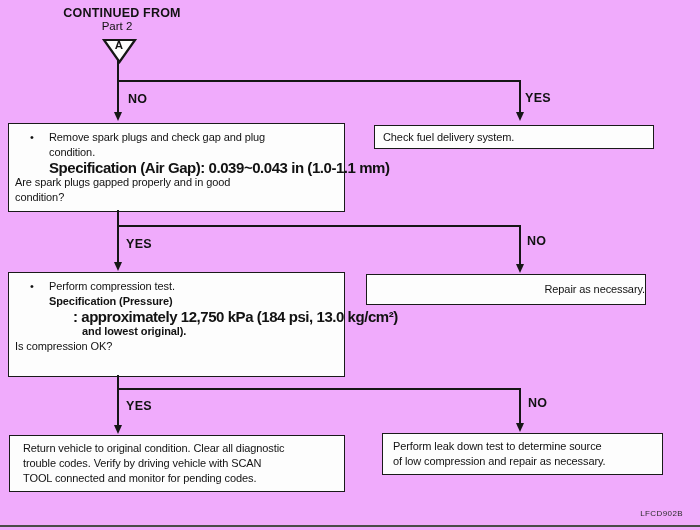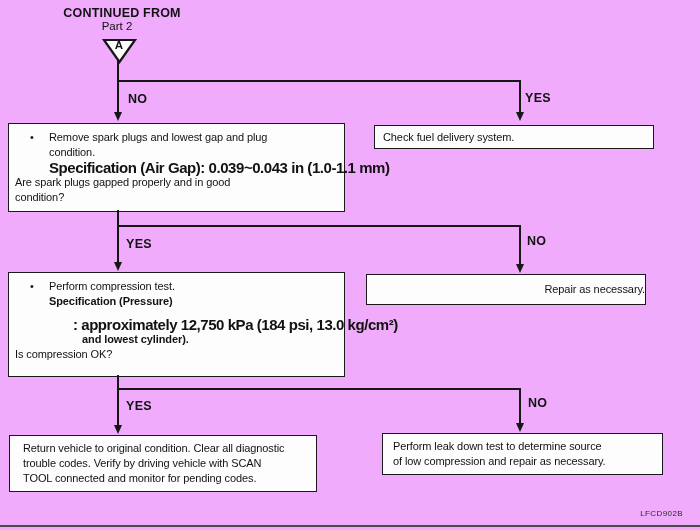--- a/index.html
+++ b/index.html
@@ -27,21 +27,21 @@
   
   .fbox{position:absolute;box-sizing:border-box;background:#fdfdfd;
         border:1.5px solid #1a1a1a;font-size:11px;line-height:15px;
         letter-spacing:-.1px;}
   .l{white-space:nowrap;position:relative;}
   .b{font-weight:bold;}
   .tight{letter-spacing:-.45px;font-size:15px;}
   .pl6{padding-left:6px;}
   .pl13{padding-left:13px;}
   .pl40{padding-left:40px;}
-  .pl64{padding-left:64px;margin-top:8px;}
+  .pl64{padding-left:64px;}
   .pl73{padding-left:73px;}
   .bullet{position:absolute;left:21px;top:0;}
   .single{display:flex;align-items:center;padding-left:8px;}
   
   .doccode{position:absolute;left:560px;top:509px;width:123px;text-align:right;
            font-size:8px;color:#2b2b2b;letter-spacing:.4px;}
   .pagebottom{position:absolute;left:0;top:525px;width:700px;height:2px;background:#4a4a4a;}
 </style>
 </head>
 <body>
@@ -59,21 +59,21 @@
   <div class="vl" style="left:117px;top:60px;height:22px;"></div>
   <div class="hl" style="left:117px;top:80px;width:404px;"></div>
   <div class="vl" style="left:117px;top:80px;height:33px;"></div>
   <div class="arr" style="left:113.5px;top:112px;"></div>
   <div class="vl" style="left:519px;top:80px;height:33px;"></div>
   <div class="arr" style="left:515.5px;top:112px;"></div>
   <div class="dlbl" style="left:128px;top:92px;">NO</div>
   <div class="dlbl" style="left:525px;top:91px;">YES</div>
 
   <div class="fbox" style="left:8px;top:123px;width:337px;height:89px;padding-top:6px;">
-    <div class="l pl40"><span class="bullet">•</span><span>Remove spark plugs and lowest gap and plug</span></div>
+    <div class="l pl40"><span class="bullet">•</span><span>Remove spark plugs and check gap and plug</span></div>
     <div class="l pl40">condition.</div>
     <div class="l pl40 b tight">Specification (Air Gap): 0.039~0.043 in (1.0-1.1 mm)</div>
     <div class="l pl6">Are spark plugs gapped properly and in good</div>
     <div class="l pl6">condition?</div>
   </div>
   <div class="fbox single" style="left:374px;top:125px;width:280px;height:24px;">
     <span>Check fuel delivery system.</span>
   </div>
 
   <div class="vl" style="left:117px;top:210px;height:17px;"></div>
@@ -82,37 +82,37 @@
   <div class="arr" style="left:113.5px;top:262px;"></div>
   <div class="vl" style="left:519px;top:225px;height:40px;"></div>
   <div class="arr" style="left:515.5px;top:264px;"></div>
   <div class="dlbl" style="left:126px;top:237px;">YES</div>
   <div class="dlbl" style="left:527px;top:234px;">NO</div>
 
   <div class="fbox" style="left:8px;top:272px;width:337px;height:105px;padding-top:6px;">
     <div class="l pl40"><span class="bullet">•</span><span>Perform compression test.</span></div>
     <div class="l pl40 b">Specification (Pressure)</div>
     <div class="l pl64 b tight">: approximately 12,750 kPa (184 psi, 13.0 kg/cm²)</div>
-    <div class="l pl73 b">and lowest cylinder).</div>
+    <div class="l pl73 b">and lowest original).</div>
     <div class="l pl6">Is compression OK?</div>
   </div>
   <div class="fbox single" style="left:366px;top:274px;width:280px;height:31px;justify-content:flex-end;">
     <span>Repair as necessary.</span>
   </div>
 
   <div class="vl" style="left:117px;top:375px;height:15px;"></div>
   <div class="hl" style="left:117px;top:388px;width:404px;"></div>
   <div class="vl" style="left:117px;top:388px;height:38px;"></div>
   <div class="arr" style="left:113.5px;top:425px;"></div>
   <div class="vl" style="left:519px;top:388px;height:36px;"></div>
   <div class="arr" style="left:515.5px;top:423px;"></div>
   <div class="dlbl" style="left:126px;top:399px;">YES</div>
   <div class="dlbl" style="left:528px;top:396px;">NO</div>
 
-  <div class="fbox" style="left:9px;top:435px;width:308px;height:57px;padding-top:5px;">
+  <div class="fbox" style="left:9px;top:435px;width:336px;height:57px;padding-top:5px;">
     <div class="l pl13">Return vehicle to original condition. Clear all diagnostic</div>
     <div class="l pl13">trouble codes. Verify by driving vehicle with SCAN</div>
     <div class="l pl13">TOOL connected and monitor for pending codes.</div>
   </div>
   <div class="fbox" style="left:382px;top:433px;width:281px;height:42px;padding-top:5px;">
     <div class="l" style="padding-left:10px;">Perform leak down test to determine source</div>
     <div class="l" style="padding-left:10px;">of low compression and repair as necessary.</div>
   </div>
 
   <div class="doccode">LFCD902B</div>

